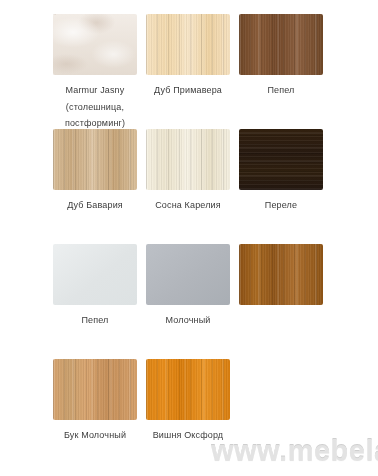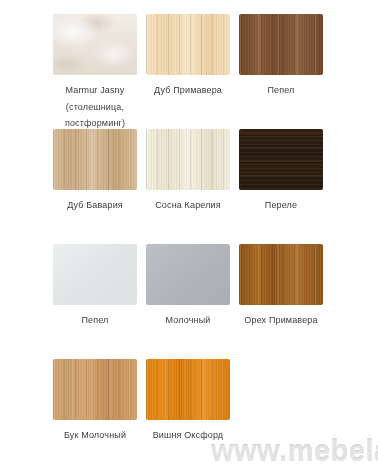--- a/index.html
+++ b/index.html
@@ -214,21 +214,20 @@
     <div class="swatch-cell">
       <div class="swatch-chip tex-platina">
         <div class="grain"></div>
       </div>
       <div class="swatch-label">Молочный</div>
     </div>
     <div class="swatch-cell">
       <div class="swatch-chip tex-primavera">
         <div class="grain grain-v"></div>
       </div>
-      <div class="swatch-label">Орех Примавера</div>
     </div>
     <div class="swatch-cell">
       <div class="swatch-chip tex-beech">
         <div class="grain grain-v"></div>
       </div>
       <div class="swatch-label">Бук Молочный</div>
     </div>
     <div class="swatch-cell">
       <div class="swatch-chip tex-cherry">
         <div class="grain grain-v"></div>

